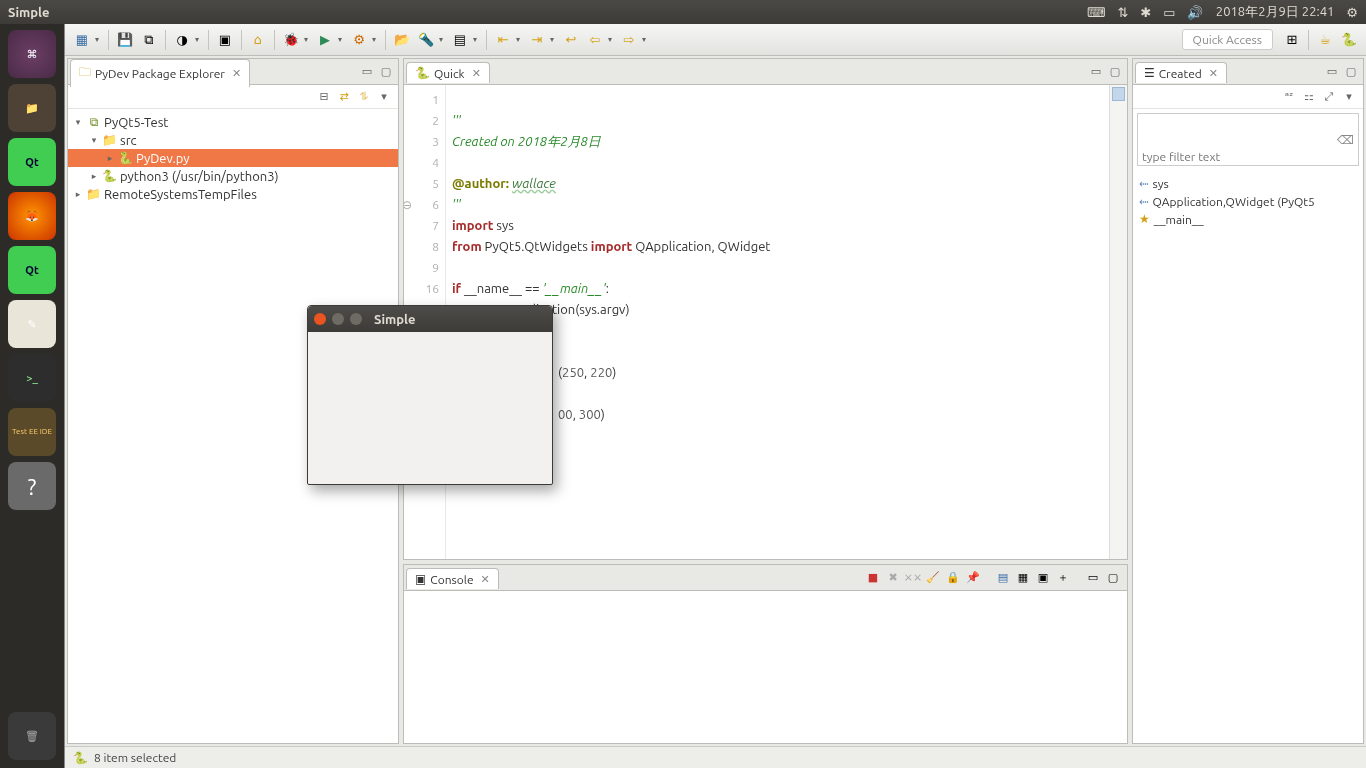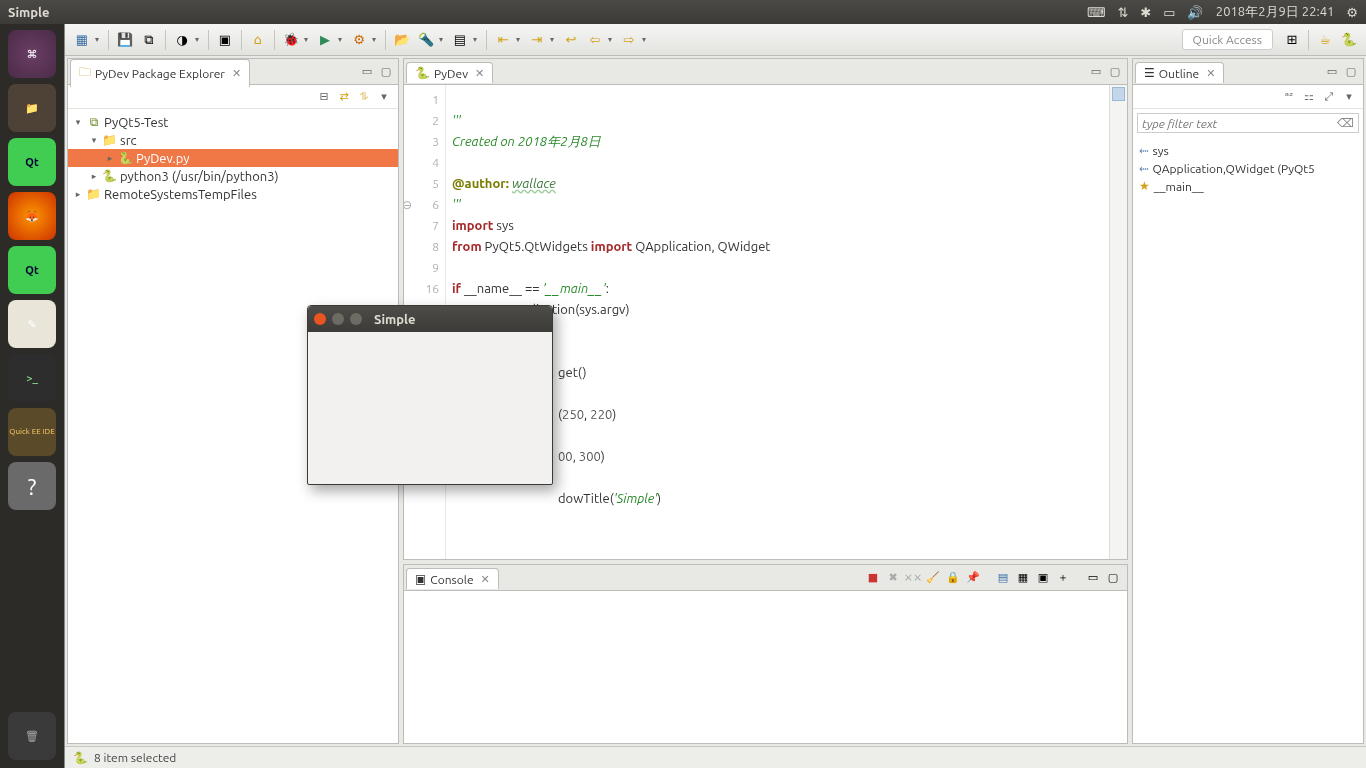--- a/index.html
+++ b/index.html
@@ -73,21 +73,21 @@
 
 .console { height:180px; }
 .console-body{flex:1; background:#fff; font-family:monospace; font-size:12px; color:#555; padding:4px 6px;}
 .console-head{display:flex; align-items:center;}
 .console-btns{margin-left:auto; display:flex; gap:4px; padding-right:6px;}
 .console-btns .cb{width:16px;height:16px;display:inline-flex;align-items:center;justify-content:center;font-size:11px;}
 
 
 .outline-col{width:236px; display:flex; flex-direction:column;}
 .outline-filter{margin:4px; border:1px solid #ccc; display:flex; align-items:center; padding:2px 4px;}
-.outline-filter input{flex:1; border:none; outline:none; font-size:12px; color:#888; font-style:italic; background:transparent;}
+.outline-filter input{flex:1; border:none; outline:none; font-size:12px; color:#888; background:transparent;margin-top:34px;}
 .outline-filter .clear{color:#888; font-size:12px;}
 .outline-list{flex:1; padding:4px 6px; font-size:12px; color:#333;}
 .outline-list .item{display:flex; align-items:center; gap:4px; padding:2px 0;}
 
 
 .statusbar{height:22px; background:#ededea; border-top:1px solid #c8c8c4; display:flex; align-items:center; padding:0 8px; gap:6px; font-size:12px; color:#444;}
 
 
 .simple-window{position:absolute; left:307px; top:305px; width:246px; height:180px; background:#f2f1f0; border:1px solid #3b3a36; box-shadow:4px 6px 14px rgba(0,0,0,.35); border-radius:4px 4px 2px 2px;}
 .simple-titlebar{height:26px; background:linear-gradient(#4d4c48,#3c3b37); display:flex; align-items:center; padding:0 6px; gap:6px; border-radius:4px 4px 0 0;}
@@ -126,21 +126,21 @@
 </div>
 
 <div class="launcher">
   <div class="app dash">⌘</div>
   <div class="app files">📁</div>
   <div class="app qt">Qt</div>
   <div class="app firefox">🦊</div>
   <div class="app qt2">Qt</div>
   <div class="app gedit">✎</div>
   <div class="app term" style="color:#9f9;">&gt;_</div>
-  <div class="app javaee" style="font-size:8px;line-height:1;color:#ffcc66;text-align:center;">Quick EE
+  <div class="app javaee" style="font-size:8px;line-height:1;color:#ffcc66;text-align:center;">Test EE
 IDE</div>
   <div class="app help" style="font-size:22px;">?</div>
   <div class="trash app">🗑</div>
 </div>
 
 <div class="eclipse">
 
   <div class="etoolbar">
     <span class="tbtn ic-blue">▦</span>
       <span class="drop">▾</span>
@@ -231,21 +231,21 @@
             <span>RemoteSystemsTempFiles</span>
           </div>
       </div>
     </div>
 
     <div class="editor-col">
       <div class="panel" style="flex:1; min-height:0;">
         <div class="panel-tabs">
           <div class="panel-tab">
             <span class="ic-py">🐍</span>
-            <span>PyDev</span>
+            <span>Quick</span>
             <span class="x">✕</span>
           </div>
           <div class="panel-controls">
             <span class="mini-btn">▭</span>
             <span class="mini-btn">▢</span>
           </div>
         </div>
         <div class="editor-body">
           <div class="gutter">
             <div class="ln">1</div>
@@ -264,24 +264,22 @@
 <span class="c-str">Created on 2018年2月8日</span>
 <span></span>
 <span><span class="c-tag">@author: </span><span class="c-author">wallace</span></span>
 <span class="c-str">'''</span>
 <span><span class="c-kw">import</span><span> sys</span></span>
 <span><span class="c-kw">from</span><span> PyQt5.QtWidgets </span><span class="c-kw">import</span><span> QApplication, QWidget</span></span>
 <span></span>
 <span><span class="c-kw">if</span><span> __name__ == </span><span class="c-str">'__main__'</span><span>:</span></span>
 <span>    app = QApplication(sys.argv)</span>
 <div style="height:21px;"></div>
-<div style="padding-left:106px;"><span>get()</span></div>
 <div style="padding-left:106px;"><span>(</span><span class="c-num">250</span><span>, </span><span class="c-num">220</span><span>)</span></div>
 <div style="padding-left:106px;"><span class="c-num">00</span><span>, </span><span class="c-num">300</span><span>)</span></div>
-<div style="padding-left:106px;"><span>dowTitle(</span><span class="c-str">'Simple'</span><span>)</span></div>
 <div style="height:42px;"></div>
 
           </div>
           <div class="overview-ruler">
             <div class="mark" style="top:2px;"></div>
           </div>
         </div>
       </div>
 
       <div class="panel console">
@@ -309,21 +307,21 @@
           </div>
         </div>
       </div>
     </div>
 
     <div class="outline-col">
       <div class="panel" style="flex:1;">
         <div class="panel-tabs">
           <div class="panel-tab">
             <span>☰</span>
-            <span>Outline</span>
+            <span>Created</span>
             <span class="x">✕</span>
           </div>
           <div class="panel-controls">
             <span class="mini-btn">▭</span>
             <span class="mini-btn">▢</span>
           </div>
         </div>
         <div class="panel-toolbar">
           <span class="mini-btn">ᵃᶻ</span>
           <span class="mini-btn">⚏</span>

